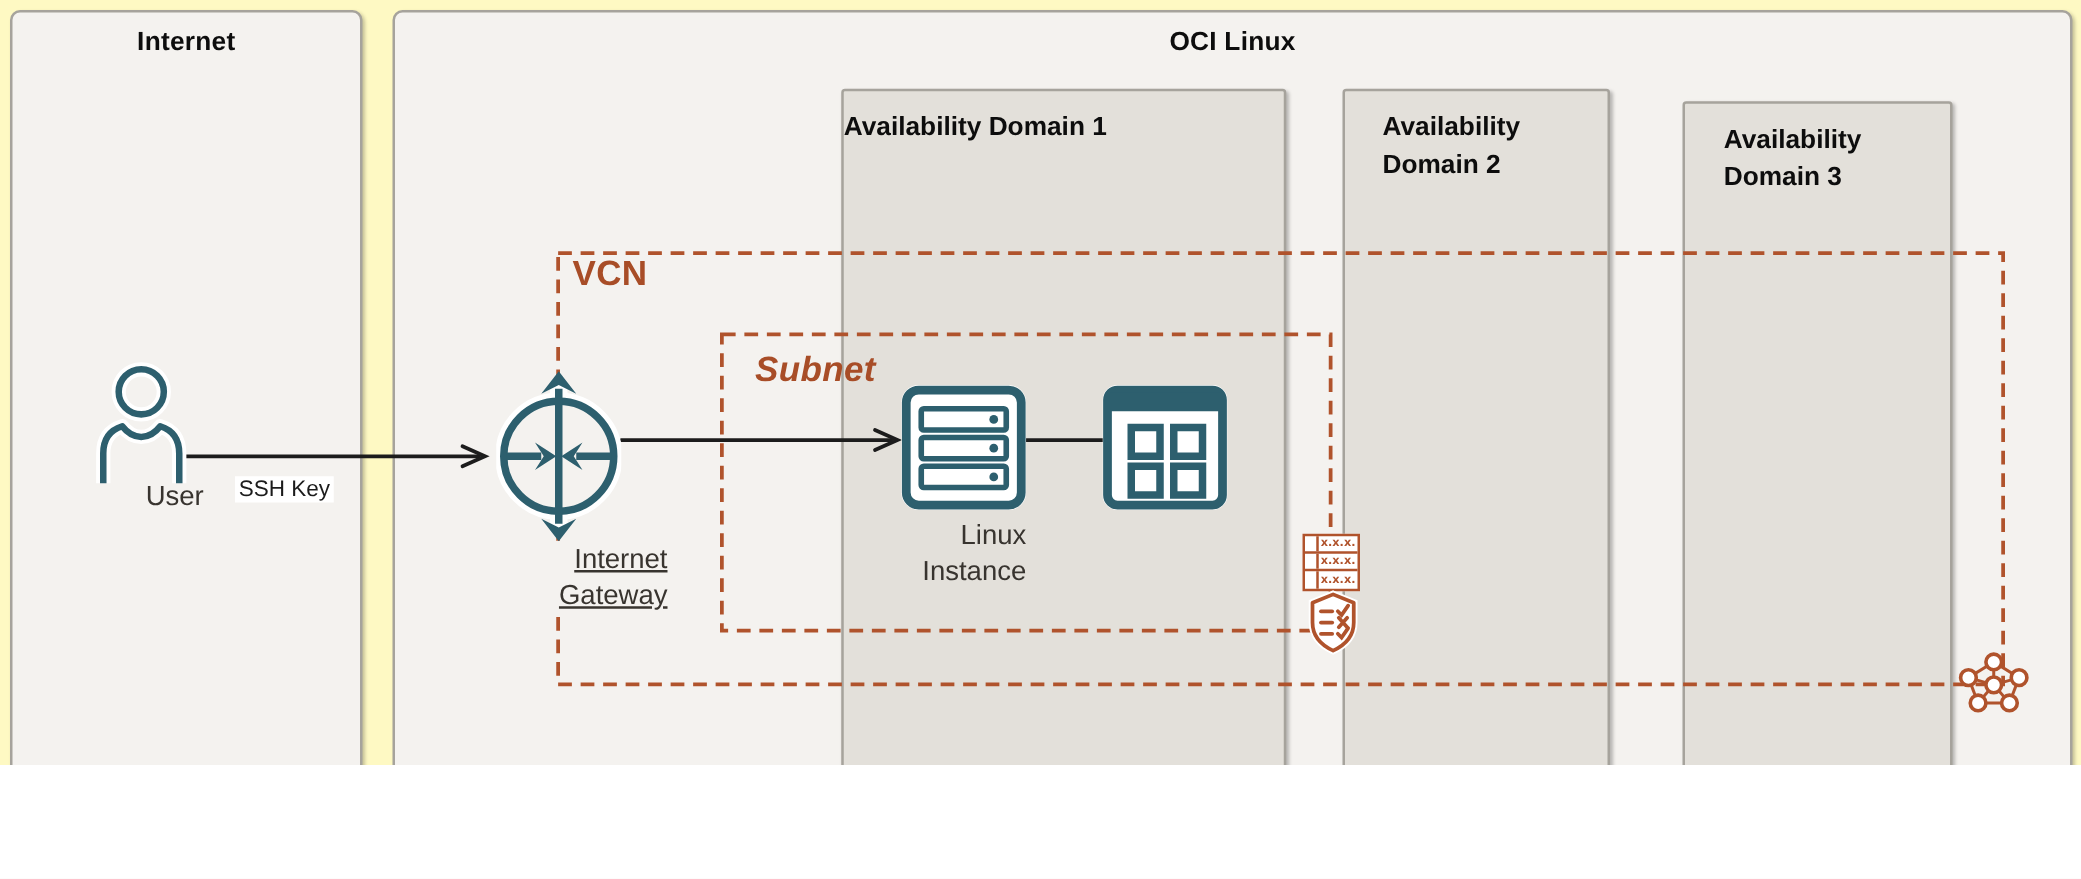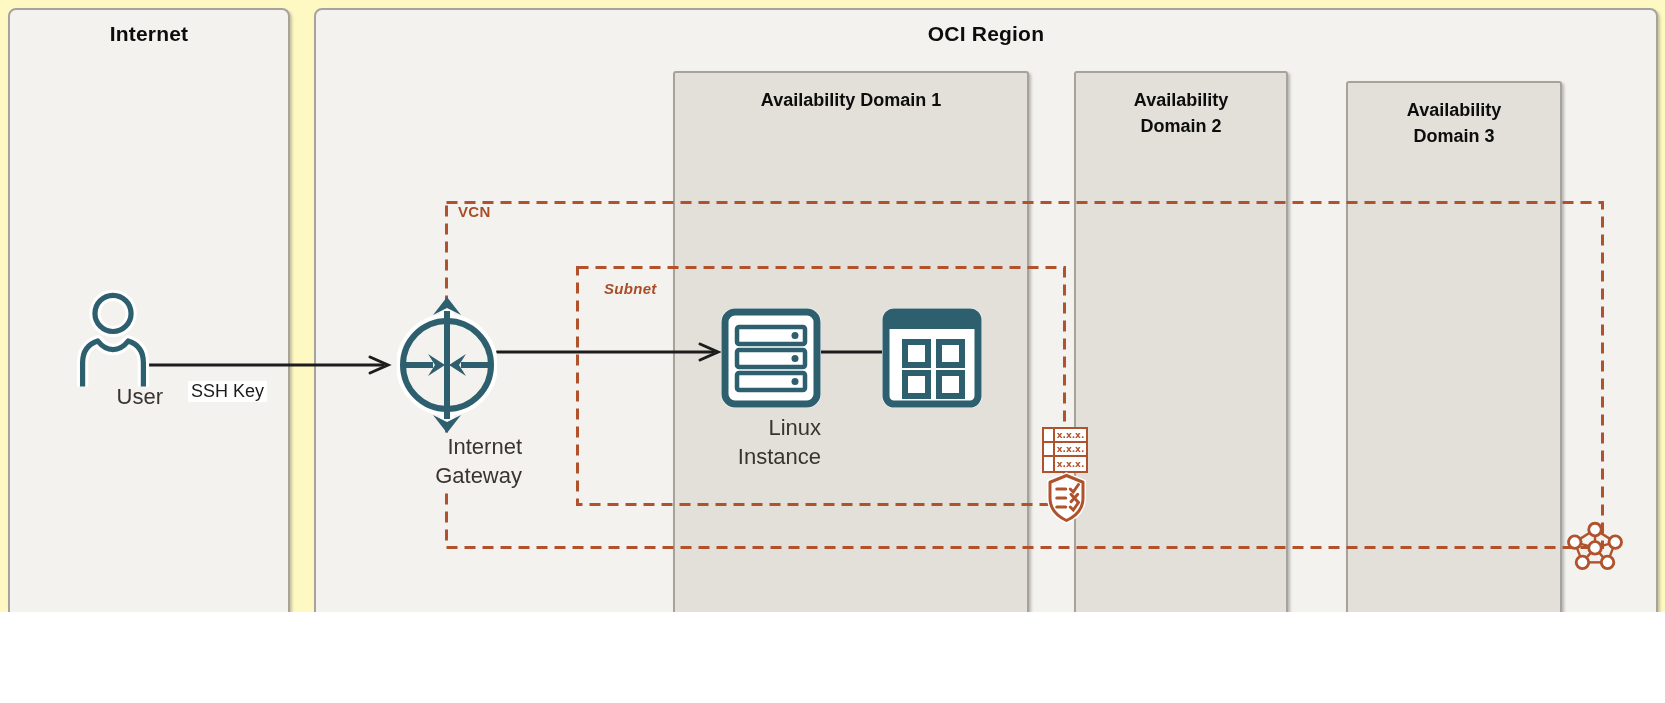--- a/index.html
+++ b/index.html
@@ -13,26 +13,26 @@
   }
   .zone-title{
     text-align:center;font-weight:bold;font-size:21px;color:#0d0d0d;padding-top:12px;
     letter-spacing:0.2px;
   }
   .ad-box{
     position:absolute;background:#e3e0da;border:2px solid #a6a39c;border-radius:3px;
     box-shadow:2px 2px 3px rgba(0,0,0,0.25);z-index:2;
   }
   .ad-title{
-    text-align:center;font-weight:bold;font-size:18px;color:#0d0d0d;padding-top:14px;
+    text-align:left;font-weight:bold;font-size:21px;color:#0d0d0d;padding-top:14px;
     line-height:1.45;margin:0 auto;
   }
   .overlay{position:absolute;left:0;top:0;z-index:5;pointer-events:none;}
   .net-label{
-    position:absolute;font-weight:bold;color:#a84d27;z-index:6;font-size:15px;
+    position:absolute;font-weight:bold;color:#a84d27;z-index:6;font-size:28px;
     letter-spacing:0.3px;
   }
   .icon-wrap{position:absolute;z-index:10;line-height:0;}
   .node-label{
     position:absolute;z-index:10;text-align:right;font-size:22px;color:#38342f;
     line-height:1.3;
   }
   .edge-label{
     position:absolute;z-index:10;font-size:18px;color:#1b1b1b;background:#ffffff;
     padding:0 3px;
@@ -56,21 +56,21 @@
 </head>
 <body>
 
 <div class="canvas">
 
   <div class="zone" style="left:8px;top:8px;width:278px;height:648px;">
     <div class="zone-title">Internet</div>
   </div>
 
   <div class="zone" style="left:314px;top:8px;width:1340px;height:648px;">
-    <div class="zone-title">OCI Region</div>
+    <div class="zone-title">OCI Linux</div>
   </div>
 
   <div class="ad-box" style="left:673px;top:71px;width:352px;height:564px;">
     <div class="ad-title">Availability Domain 1</div>
   </div>
   <div class="ad-box" style="left:1074px;top:71px;width:210px;height:564px;">
     <div class="ad-title" style="width:150px;">Availability Domain 2</div>
   </div>
   <div class="ad-box" style="left:1346px;top:71px;width:212px;height:564px;margin-top:10px;">
     <div class="ad-title" style="width:150px;">Availability Domain 3</div>
@@ -130,21 +130,21 @@
         <line x1="92" y1="70" x2="64" y2="70"></line>
       </g>
       <g fill="#2d5f6e" stroke="none">
         <polygon points="50,2 36,20 50,13 64,20"></polygon>
         <polygon points="50,138 36,120 50,127 64,120"></polygon>
         <polygon points="48,70 31,59 38,70 31,81"></polygon>
         <polygon points="52,70 69,59 62,70 69,81"></polygon>
       </g>
     </svg>
   </div>
-  <div class="node-label masked" style="left:372px;top:433px;width:150px;">Internet Gateway</div>
+  <div class="node-label masked" style="left:384px;top:433px;width:150px;text-decoration:underline;">Internet Gateway</div>
 
   <div class="icon-wrap" style="left:721px;top:308px;">
     <svg width="100" height="100" viewBox="0 0 100 100">
       <rect x="4" y="4" width="92" height="92" rx="10" fill="#ffffff" stroke="#ffffff" stroke-width="8"></rect>
       <rect x="4" y="4" width="92" height="92" rx="10" fill="#ffffff" stroke="#2d5f6e" stroke-width="7"></rect>
       <g fill="none" stroke="#2d5f6e" stroke-width="4.5">
         <rect x="16" y="19" width="68" height="17" rx="2"></rect>
         <rect x="16" y="42" width="68" height="17" rx="2"></rect>
         <rect x="16" y="65" width="68" height="17" rx="2"></rect>
       </g>

